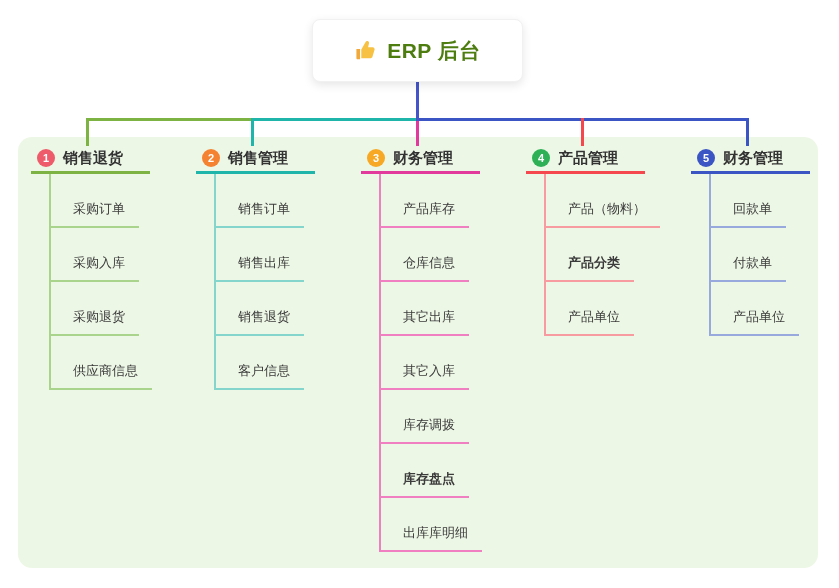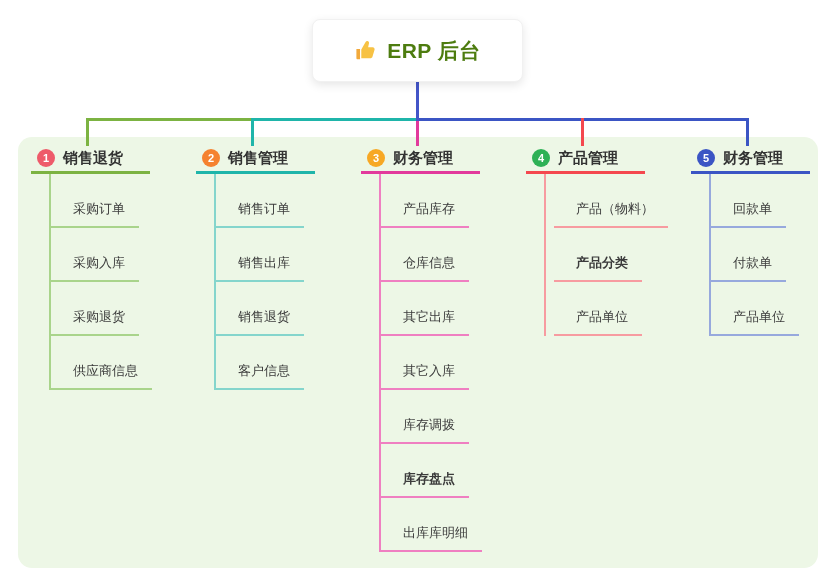--- a/index.html
+++ b/index.html
@@ -100,21 +100,21 @@
           <li style="border-bottom-color: rgb(239, 127, 193);">库存调拨</li>
           <li style="border-bottom-color: rgb(239, 127, 193); font-weight: bold;">库存盘点</li>
           <li style="border-bottom-color: rgb(239, 127, 193);">出库库明细</li>
         </ul>
       </div>
       <div class="branch-col" style="left: 526px; top: 145px;">
         <div class="btitle" style="border-bottom-color: rgb(244, 72, 78);">
           <span class="badge" style="background: rgb(46, 177, 86);">4</span>
           <span class="blabel">产品管理</span>
         </div>
-        <ul class="children" style="border-left-color: rgb(247, 155, 160); padding-left: 8px;">
+        <ul class="children" style="border-left-color: rgb(247, 155, 160);">
           <li style="border-bottom-color: rgb(247, 155, 160);">产品（物料）</li>
           <li style="border-bottom-color: rgb(247, 155, 160); font-weight: bold;">产品分类</li>
           <li style="border-bottom-color: rgb(247, 155, 160);">产品单位</li>
         </ul>
       </div>
       <div class="branch-col" style="left: 691px; top: 145px;">
         <div class="btitle" style="border-bottom-color: rgb(59, 85, 196);">
           <span class="badge" style="background: rgb(59, 85, 196);">5</span>
           <span class="blabel">财务管理</span>
         </div>

